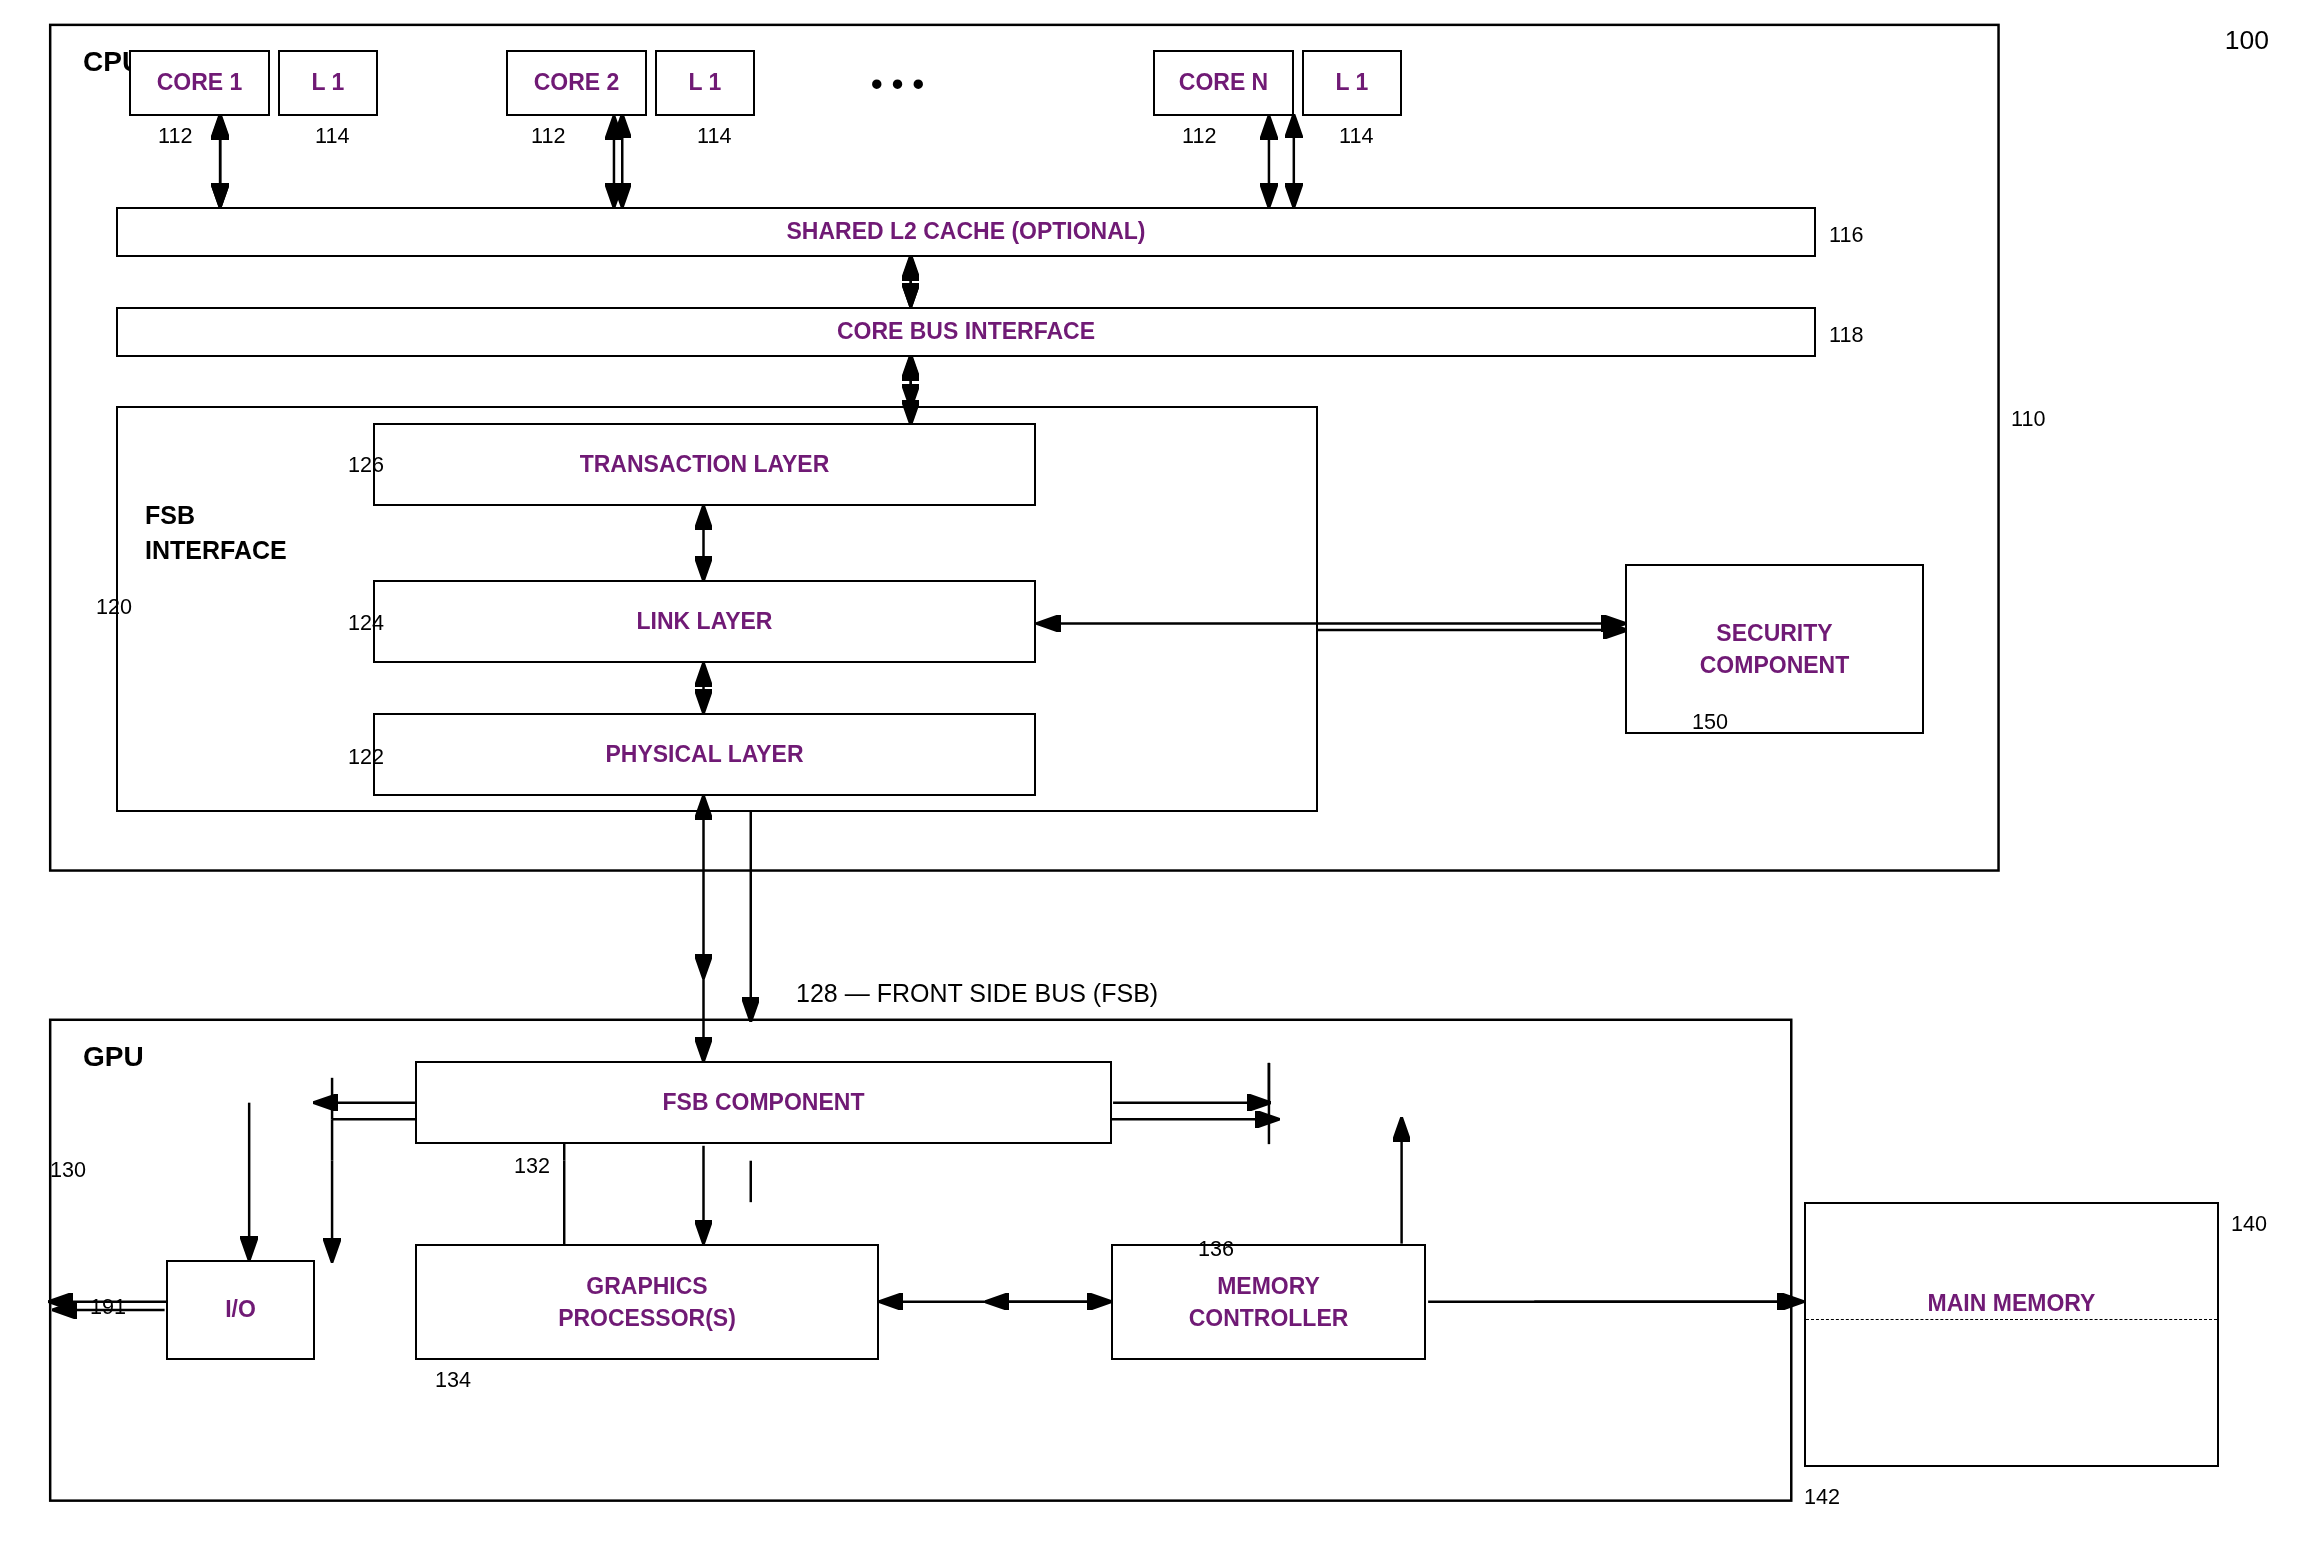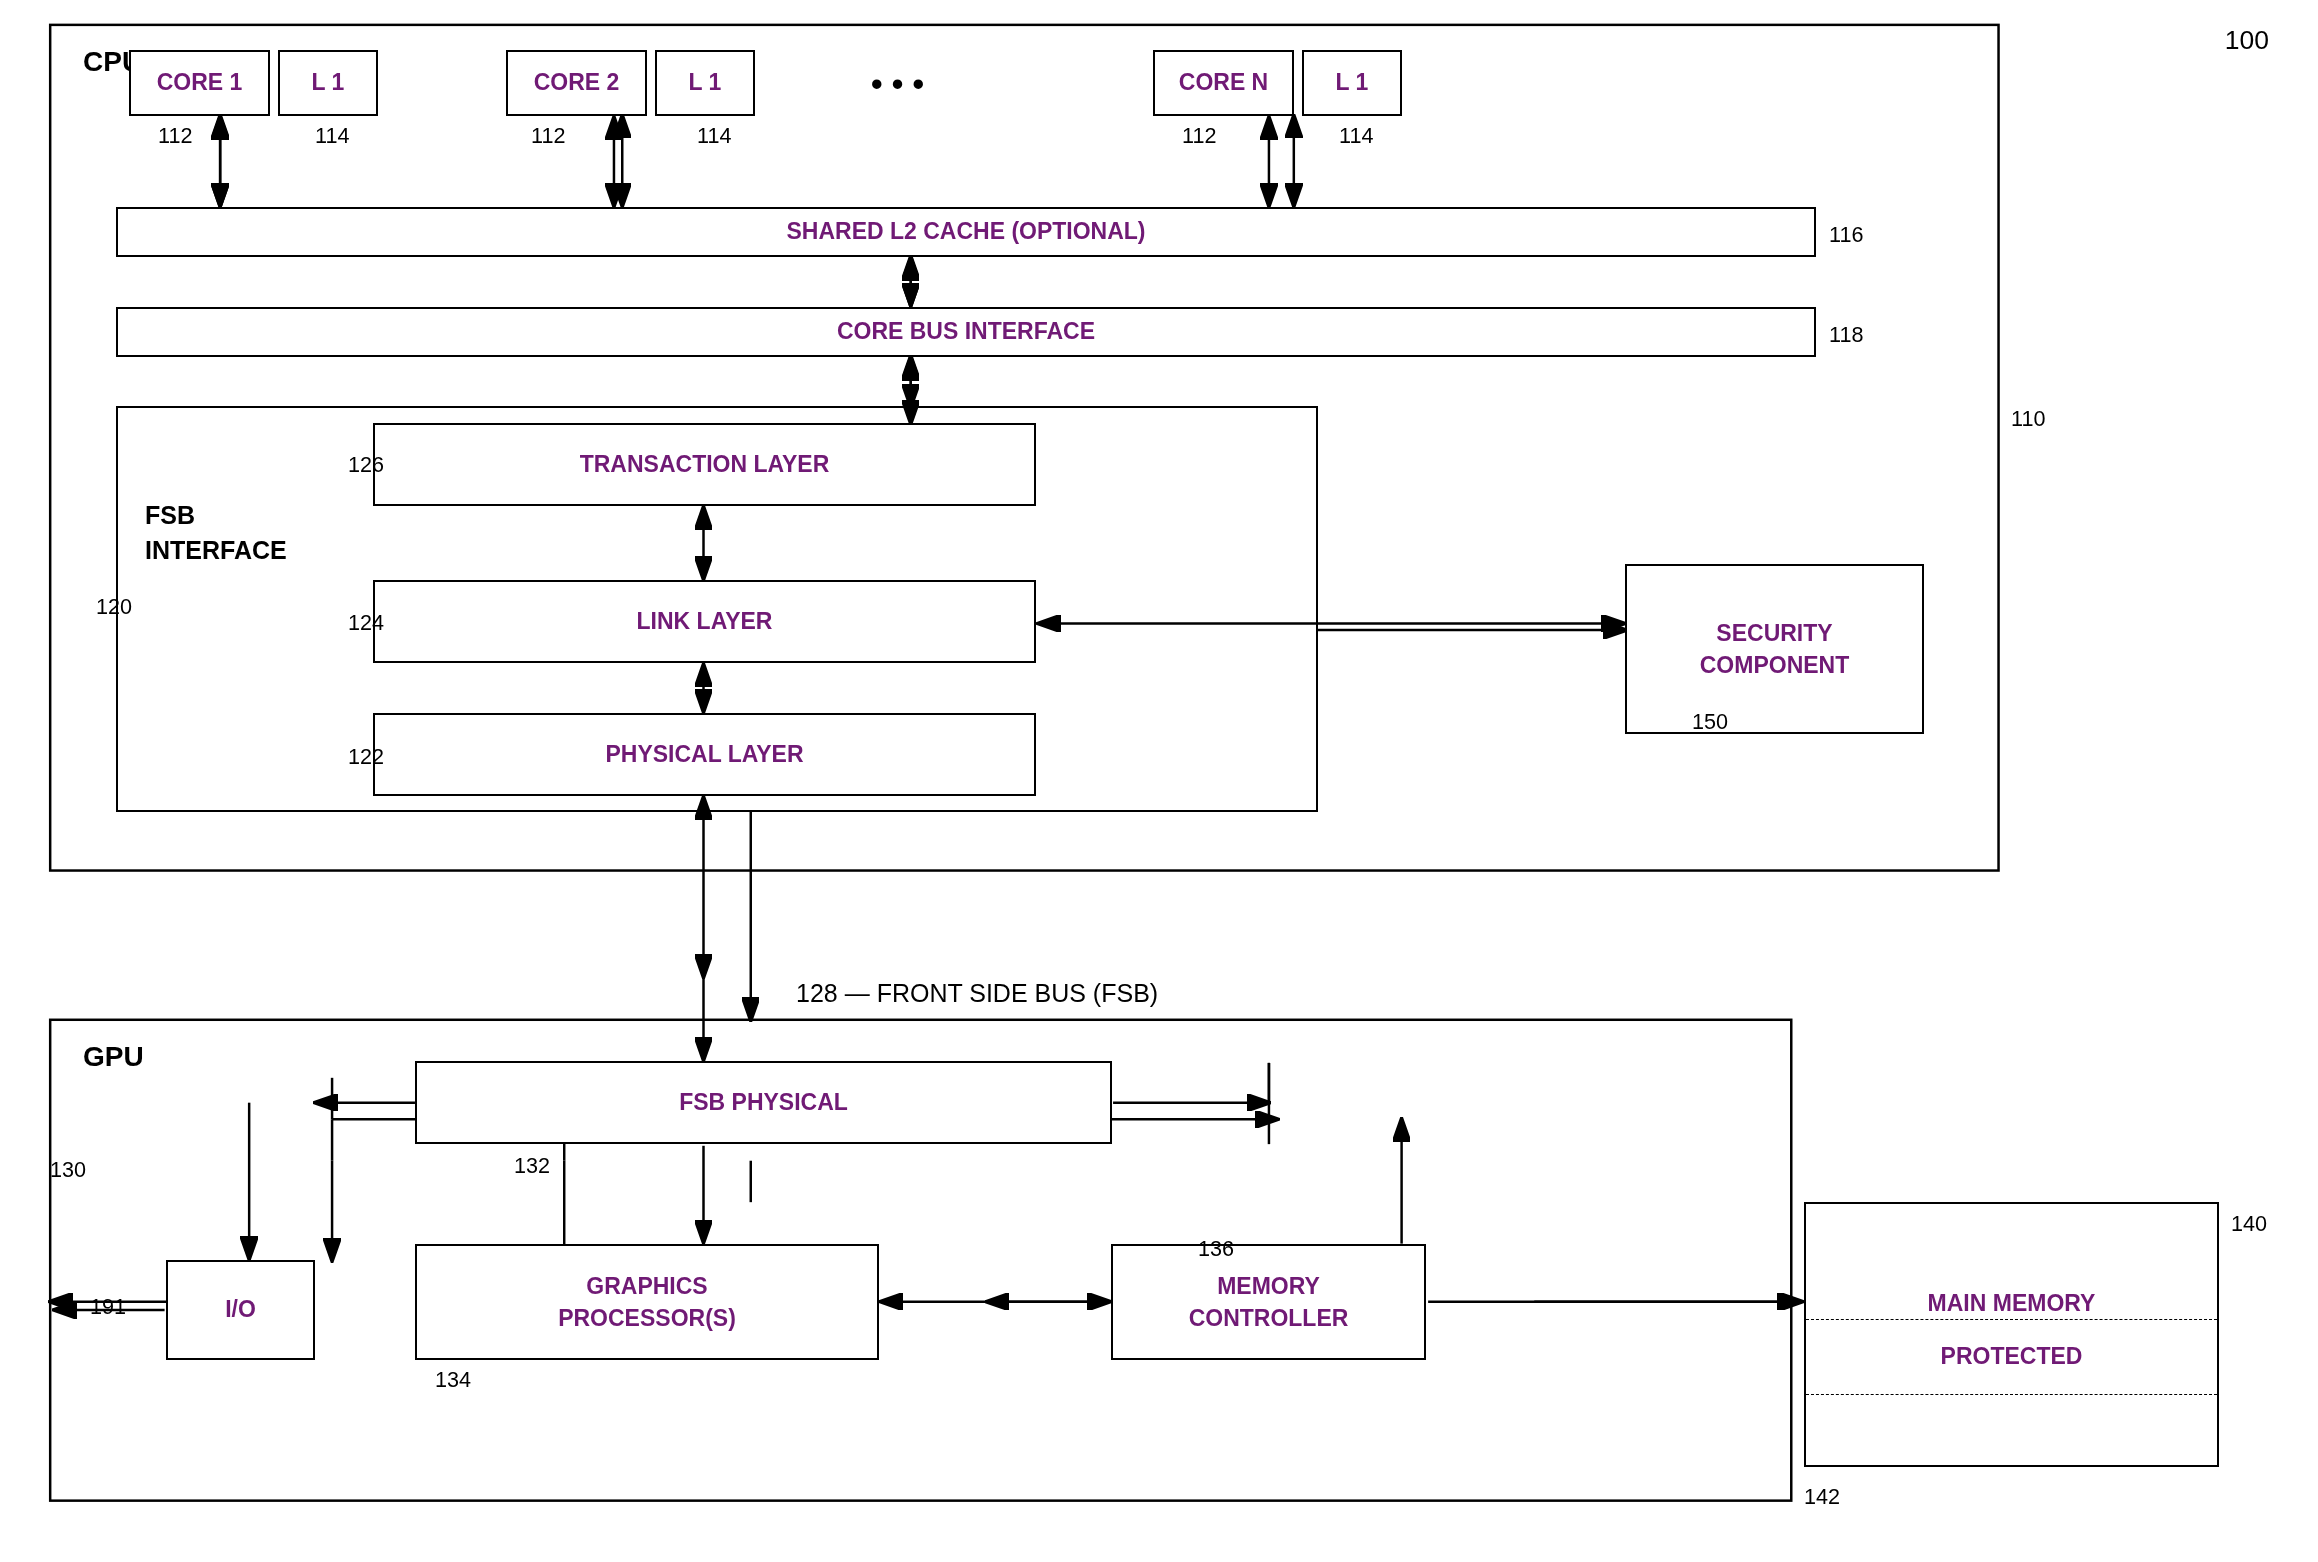--- a/index.html
+++ b/index.html
@@ -233,21 +233,21 @@
   <div class="label" style="left: 796px; top: 979px; font-size: 25px;">
     <span>128</span> —
     <span>FRONT SIDE BUS (FSB)</span>
   </div>
 
   <div class="label label-large label-bold" style="left: 83px; top: 1041px;">GPU</div>
 
   <div class="label label-small" style="left: 50px; top: 1157px;">130</div>
 
   <div class="box" style="left: 415px; top: 1061px; width: 697px; height: 83px;">
-    <span class="box-text">FSB PHYSICAL</span>
+    <span class="box-text">FSB COMPONENT</span>
   </div>
 
   <div class="label label-small" style="left: 514px; top: 1153px;">132</div>
 
   <div class="box" style="left: 415px; top: 1244px; width: 464px; height: 116px;">
     <span class="box-text" style="line-height: 1.4;">GRAPHICS<br>PROCESSOR(S)</span>
   </div>
 
   <div class="label label-small" style="left: 435px; top: 1367px;">134</div>
 
@@ -262,23 +262,20 @@
   </div>
 
   <div class="label label-small" style="left: 90px; top: 1294px;">191</div>
 
   <div class="box" style="left: 1804px; top: 1202px; width: 415px; height: 265px; border: 2.5px solid #000; display: block; padding: 0;">
 
     <div style="height: 116px; border-bottom: 1.7px dashed #000; display: flex; align-items: flex-end; justify-content: center;">
       <span class="box-text">MAIN MEMORY</span>
     </div>
 
-    <div style="height: 75px; border-bottom: 1.7px dashed #000; display: flex; align-items: center; justify-content: center;">
-      <span class="box-text">PROTECTED</span>
-    </div>
 
     <div style="height: 75px; display: flex; align-items: center; justify-content: center;">
     </div>
   </div>
 
   <div class="label label-small" style="left: 2231px; top: 1211px;">140</div>
 
   <div class="label label-small" style="left: 1804px; top: 1484px;">142</div>
 
   <svg class="arrows" viewBox="0 0 2796 1884" width="2319" height="1562">

